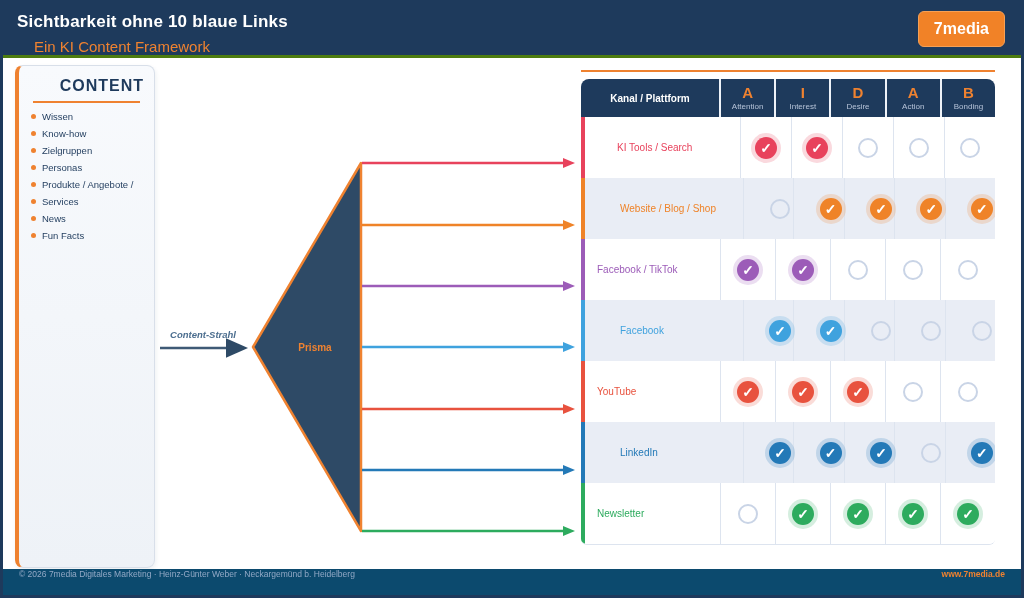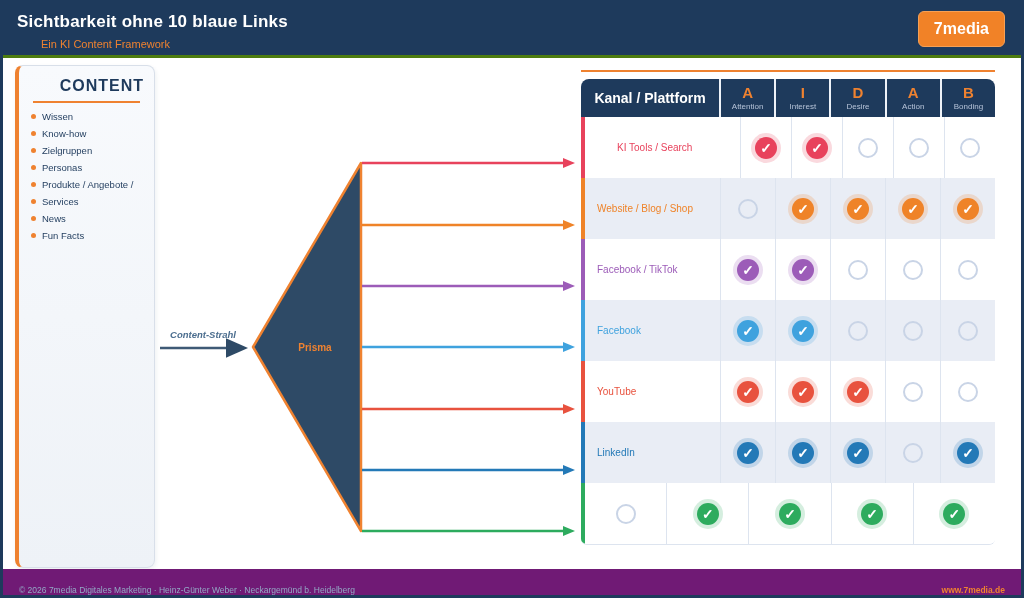--- a/index.html
+++ b/index.html
@@ -15,33 +15,33 @@
   
   .header {
     position: absolute; left: 0; top: 0; right: 0; height: 55px;
     background: #1e3a5c; border-bottom: 3px solid #4d7c0f;
   }
   .header-title {
     position: absolute; left: 14px; top: 9px;
     color: #ffffff; font-size: 17px; font-weight: bold; letter-spacing: .2px;
   }
   .header-subtitle {
-    position: absolute; left: 22px; top: 35px;
-    color: #ef8230; font-size: 11px; padding-left: 16px;
+    position: absolute; left: 15px; top: 35px;
+    color: #ef8230; font-size: 15px; padding-left: 16px;
   }
   .logo-btn {
     position: absolute; right: 16px; top: 8px; height: 36px;
     background: #f18227; border: 1px solid #f6a055; border-radius: 6px;
     color: #ffffff; font-size: 16px; font-weight: bold;
     display: flex; align-items: center; padding: 8px 15px; cursor: pointer;
   }
   
   .footer {
     position: absolute; left: 0; bottom: 0; right: 0; height: 26px;
-    background: #701a75; display: flex; align-items: flex-end;
+    background: #0c4a6e; display: flex; align-items: flex-start;
     justify-content: space-between; padding: 0 16px;
   }
   .footer-copy { color: #93a9c6; font-size: 8.5px; }
   .footer-site { color: #ef8230; font-size: 8.5px; font-weight: bold; cursor: pointer; }
   
   .sidebar {
     position: absolute; left: 12px; top: 62px; width: 140px; height: 503px;
     background: linear-gradient(180deg, #f8fafd 0%, #eef2f7 100%);
     border: 1px solid #d8dfe9; border-left: 4px solid #ef8230;
     border-radius: 8px; box-shadow: 1px 2px 4px rgba(30,58,92,.08);
@@ -72,33 +72,33 @@
     text-align: center; color: #1e3a5c; font-size: 13px; font-weight: bold;
     height: 16px; line-height: 16px;
   }
   .journey-rule { height: 2px; background: #ef8230; margin-top: 5px; }
   .journey-header {
     display: flex; height: 38px; margin-top: 7px;
     background: #1e3a5c; border-radius: 8px 8px 0 0; overflow: hidden;
   }
   .jh-label {
     width: 140px; display: flex; align-items: center; justify-content: center;
-    color: #ffffff; font-size: 14px; font-weight: bold;
+    color: #ffffff; font-size: 10px; font-weight: bold;
     border-right: 2px solid #eef2f8;
   }
   .jh-stage {
     flex: 1; display: flex; flex-direction: column; align-items: center;
     justify-content: center; border-right: 2px solid #eef2f8;
   }
   .jh-stage:last-child { border-right: none; }
   .jh-letter { color: #ef8230; font-size: 15px; font-weight: bold; line-height: 15px; }
   .jh-sub { color: #b6c3d8; font-size: 8px; margin-top: 2px; }
   .journey-rows { border-radius: 0 0 6px 6px; overflow: hidden; border-bottom: 1px solid #dde4ef; }
   .j-row { display: flex; height: 61px; background: #ffffff; }
-  .j-row.alt { background: #e9edf5; }
+  .j-row.alt { background: #e9edf5; gap: 23px; }
   .j-stripe { width: 4px; }
   .j-name {
     width: 136px; display: flex; align-items: center; padding-left: 12px;
     font-size: 10px; border-right: 1px solid #dde4ef;
   }
   .j-cell {
     flex: 1; display: flex; align-items: center; justify-content: center;
     border-right: 1px solid #dde4ef;
   }
   .j-cell:last-child { border-right: none; }
@@ -301,20 +301,21 @@
           </div>
           <div class="j-cell">
             <div class="chk-empty"></div>
           </div>
           <div class="j-cell">
             <div class="chk" style="background: rgb(35, 121, 183); box-shadow: rgba(35, 121, 183, 0.2) 0px 0px 0px 4px;">✓</div>
           </div>
         </div>
         <div class="j-row">
           <div class="j-stripe" style="background: rgb(45, 171, 94);"></div>
+          <div class="j-name" style="color: rgb(45, 171, 94);">Newsletter</div>
           <div class="j-cell">
             <div class="chk-empty"></div>
           </div>
           <div class="j-cell">
             <div class="chk" style="background: rgb(45, 171, 94); box-shadow: rgba(45, 171, 94, 0.2) 0px 0px 0px 4px;">✓</div>
           </div>
           <div class="j-cell">
             <div class="chk" style="background: rgb(45, 171, 94); box-shadow: rgba(45, 171, 94, 0.2) 0px 0px 0px 4px;">✓</div>
           </div>
           <div class="j-cell">

